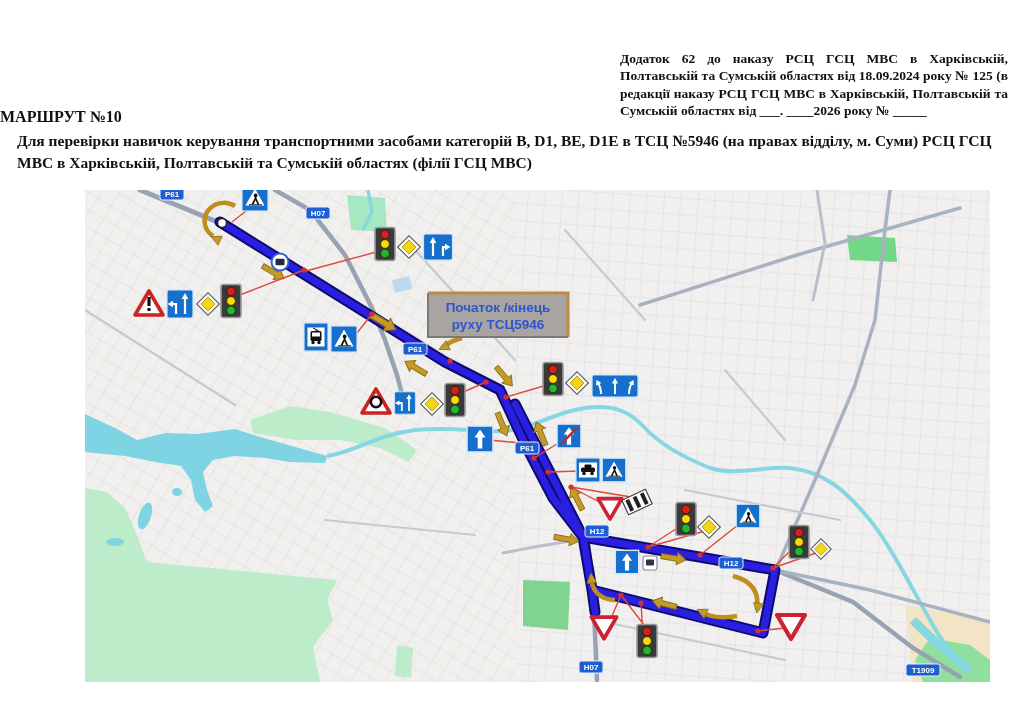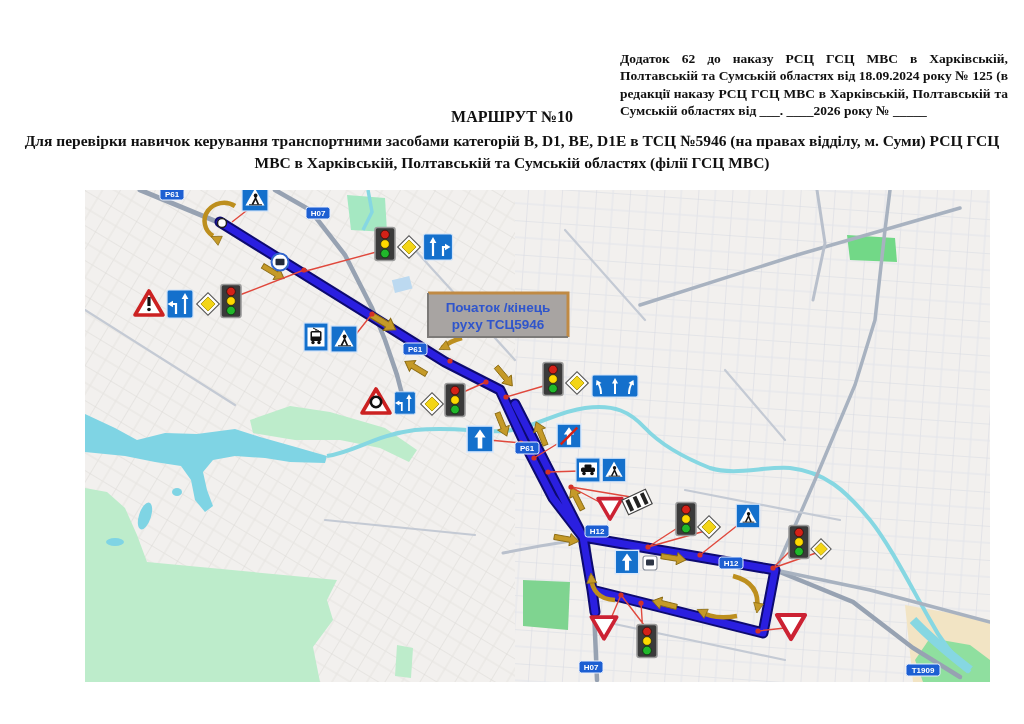--- a/index.html
+++ b/index.html
@@ -1,22 +1,22 @@
 <!DOCTYPE html>
 <html><head>
 <meta charset="utf-8">
 <style>
   html,body{margin:0;padding:0;}
   body{width:1024px;height:724px;background:#fff;position:relative;overflow:hidden;
        font-family:"Liberation Serif",serif;color:#111;}
   .header-note{position:absolute;left:620px;top:10px;width:388px;font-size:13.5px;
        line-height:1.28;text-align:justify;font-weight:600;margin-top:40px;}
-  .title{position:absolute;left:0;top:108px;width:1024px;text-align:center;
+  .title{position:absolute;left:0;top:108px;width:1024px;text-align:left;
        font-weight:bold;font-size:16px;}
-  .subtitle{position:absolute;left:17px;top:130px;width:990px;text-align:center;
+  .subtitle{position:absolute;left:17px;top:130px;width:990px;text-align:left;
        font-weight:bold;font-size:15.5px;line-height:1.45;}
   .map-wrap{position:absolute;left:85px;top:190px;width:905px;height:492px;text-decoration:underline;}
   svg text.rl{font-family:"Liberation Sans",sans-serif;font-weight:bold;fill:#fff;font-size:8px;}
   svg text.box{font-family:"Liberation Sans",sans-serif;font-weight:bold;fill:#2f55cc;font-size:13.5px;}
 </style>
 </head>
 <body>
 
 <div class="header-note">Додаток 62 до наказу РСЦ ГСЦ МВС в Харківській, Полтавській та Сумській областях від 18.09.2024 року № 125 (в редакції наказу РСЦ ГСЦ МВС в Харківській, Полтавській та Сумській областях від ___. ____2026 року № _____</div>
 <div class="title">МАРШРУТ №10</div>

